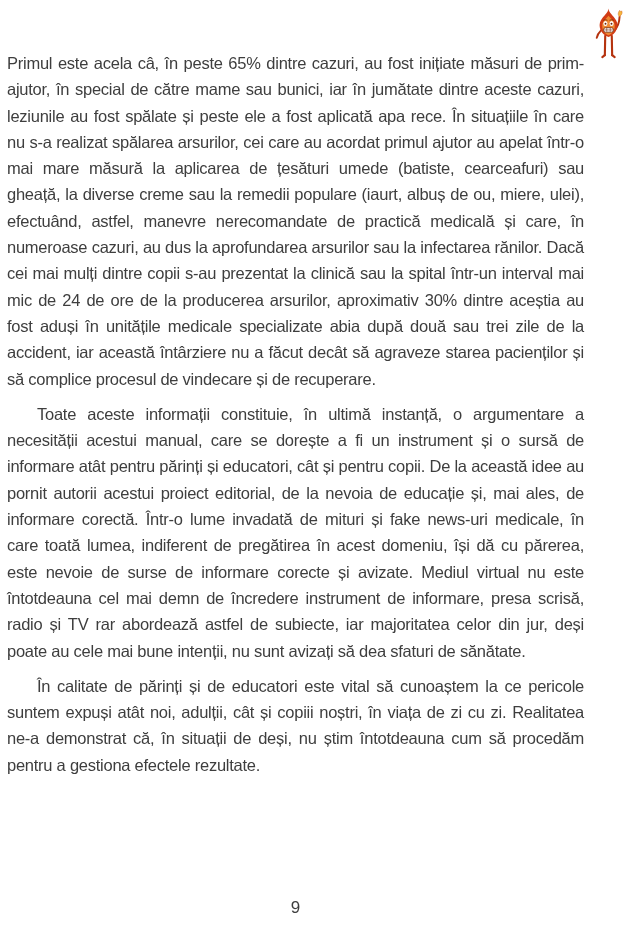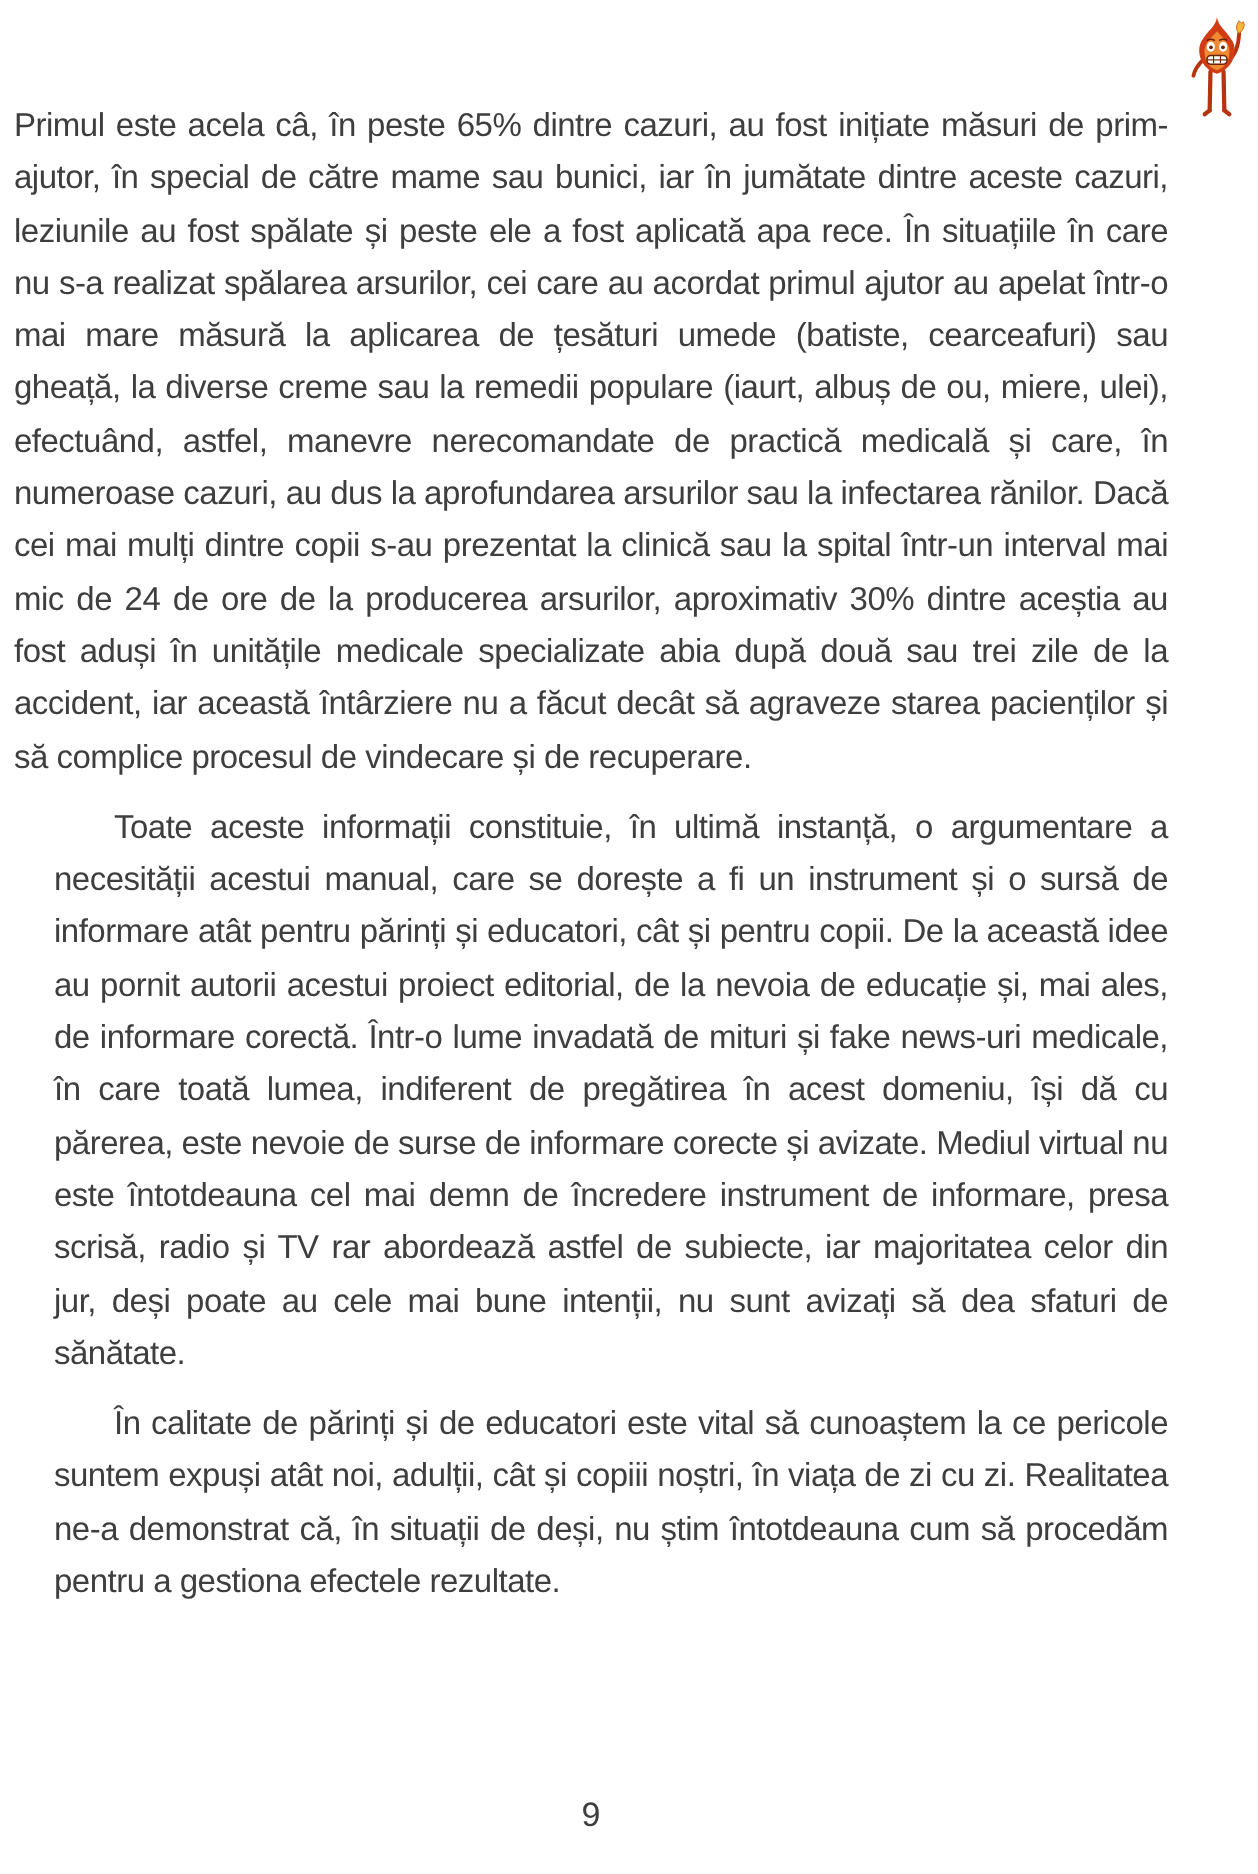--- a/index.html
+++ b/index.html
@@ -49,21 +49,21 @@
   .para{
     margin:0;
     font-size:16.5px;
     line-height:26.3px;
     letter-spacing:-0.25px;
     text-align:justify;
     text-justify:inter-word;
     hyphens:none;
     color:var(--text);
   }
-  .para + .para{margin-top:9px;margin-left:20px;}
+  .para + .para{margin-top:9px;}
   .para.indent{text-indent:30px;}
   .page-number{
     position:absolute;
     left:7px;top:898px;
     width:577px;
     text-align:center;
     font-size:17px;
     color:var(--text);
   }
 </style>

